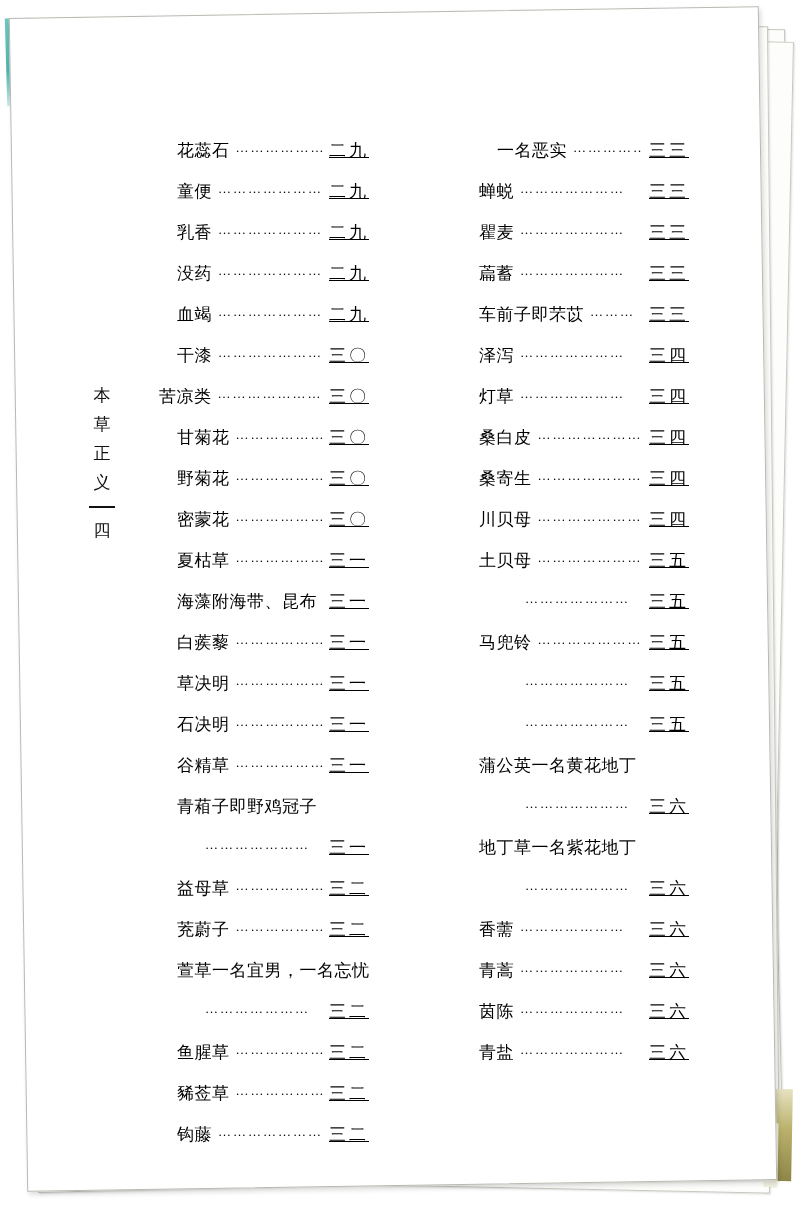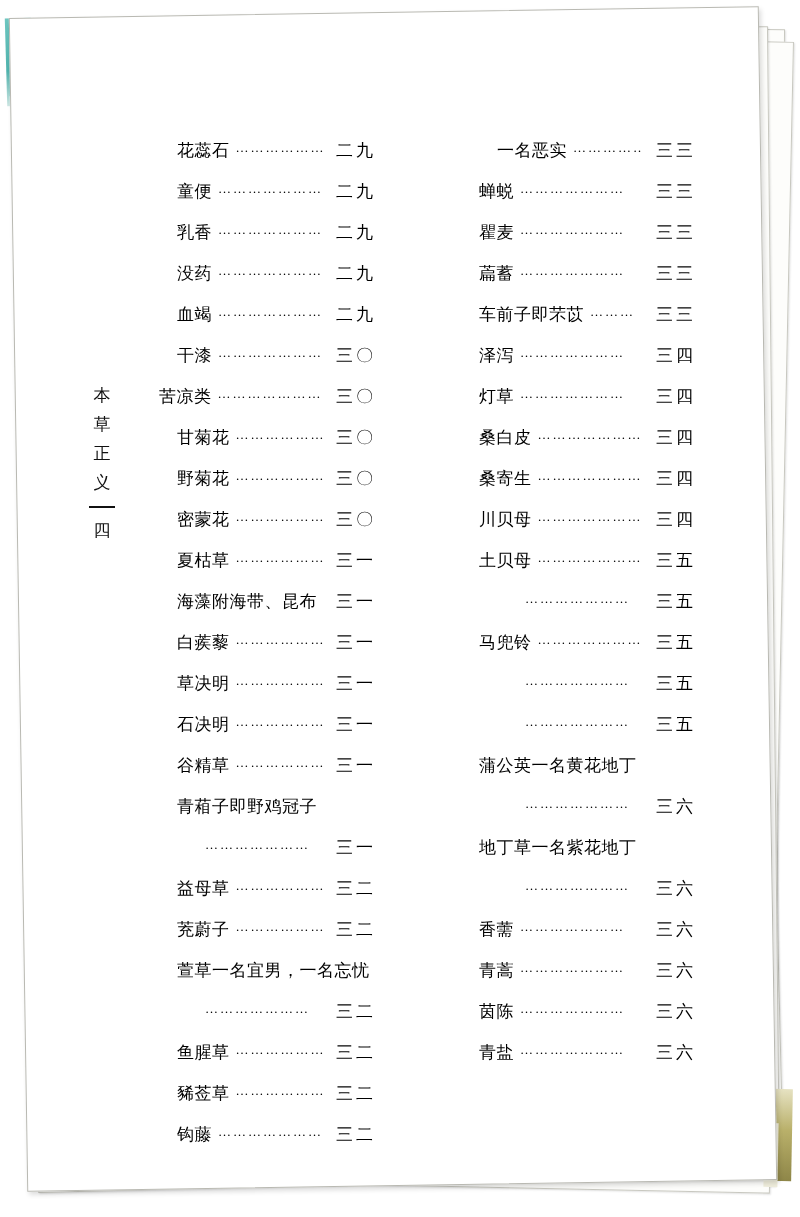--- a/index.html
+++ b/index.html
@@ -144,21 +144,22 @@
     top: -4px;
     overflow: hidden;
     font-size: 13px;
     letter-spacing: 2px;
     color: #000;
   }
   .toc-row .pagenum {
     flex: 0 0 auto;
     letter-spacing: 3px;
     min-width: 54px;
-    text-align: center;
+    text-align: left;
+    text-decoration: underline;
   }
   .toc-row.indent-left .label { padding-left: 18px; }
   .toc-row.flush .label { padding-left: 0; }
   .toc-row.cont {
     justify-content: flex-end;
   }
   .toc-row.cont .leader {
     flex: 0 0 118px;
   }
   .toc-row.section .label {

